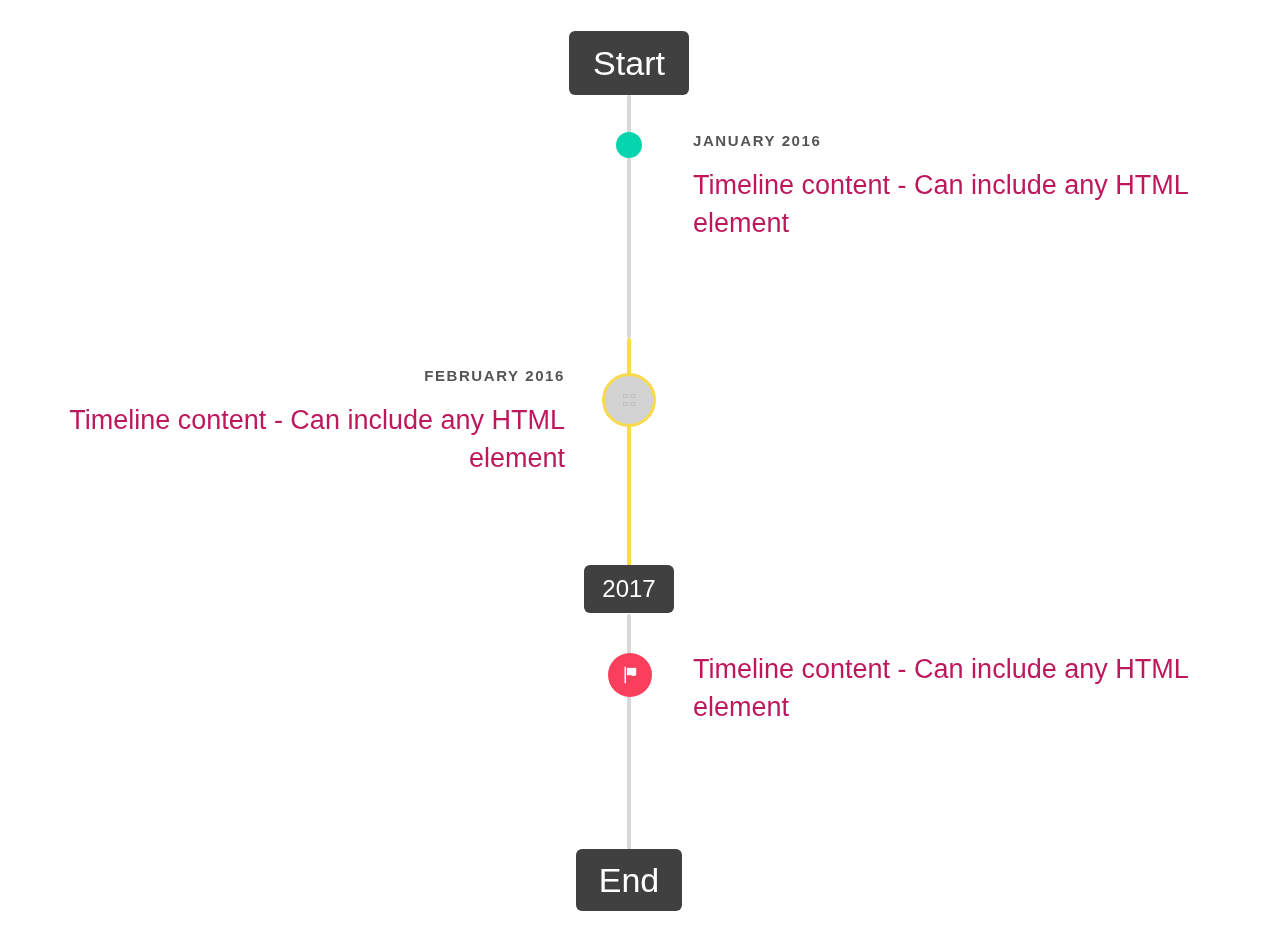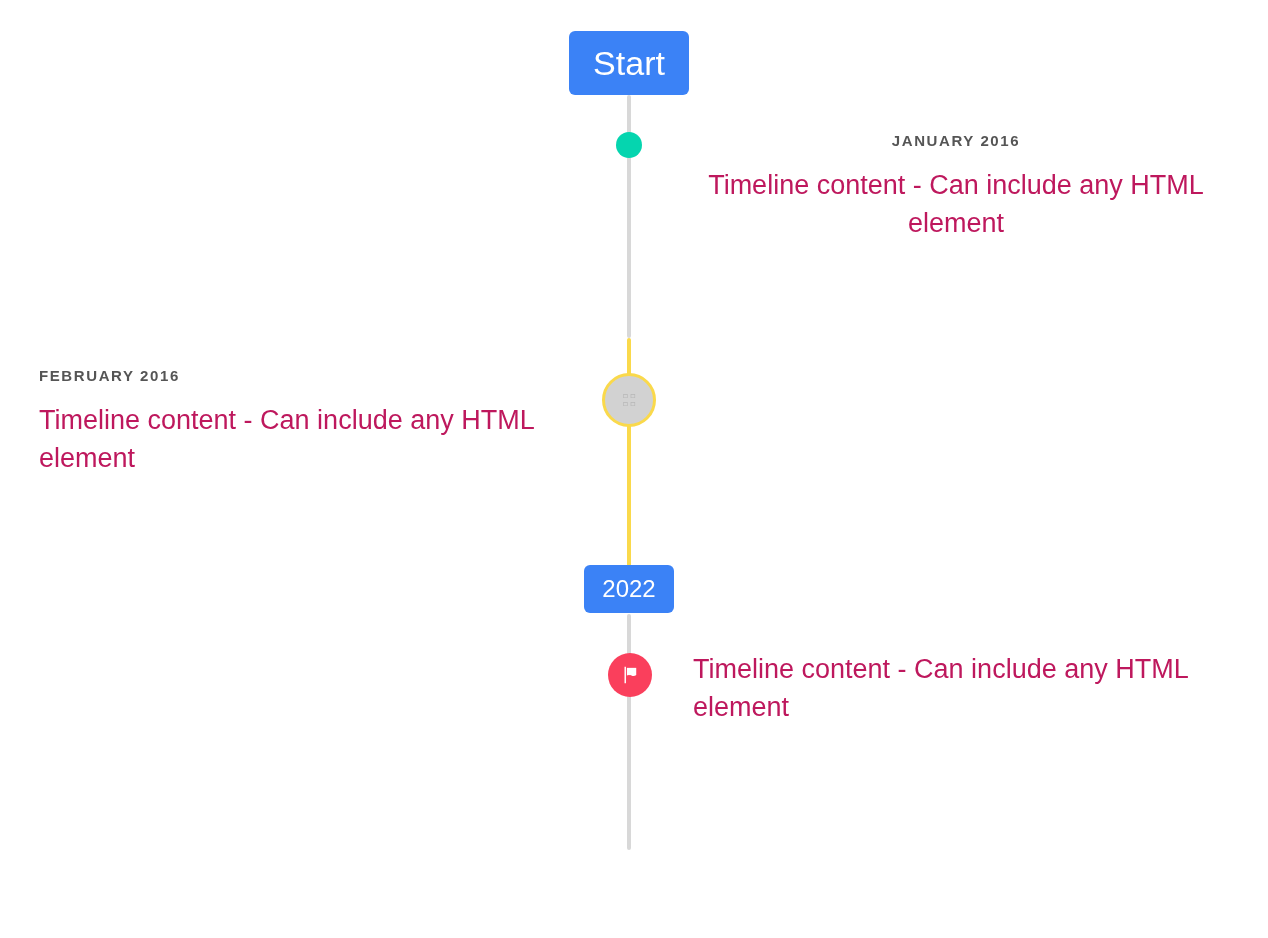--- a/index.html
+++ b/index.html
@@ -27,21 +27,21 @@
     width: 4px;
     border-radius: 2px;
   }
   .axis-gray-top    { top: 95px;  height: 243px; background: #d8d8d8; }
   .axis-yellow      { top: 338px; height: 232px; background: #fad94b; }
   .axis-gray-bottom { top: 614px; height: 236px; background: #d8d8d8; }
 
   
   .cap {
     position: absolute;
-    background: #3b82f6;
+    background: #404040;
     color: #ffffff;
     border-radius: 6px;
     display: flex;
     align-items: center;
     justify-content: center;
     box-sizing: border-box;
     line-height: 1;
     white-space: nowrap;
   }
   .cap-start {
@@ -66,21 +66,21 @@
     width: 100%;
     box-sizing: border-box;
   }
 
   .event-body {
     position: absolute;
     width: 526px;
     box-sizing: border-box;
   }
   .event-right .event-body { left: 693px; text-align: left; }
-  .event-left  .event-body { left: 39px; width: 526px; }
+  .event-left  .event-body { left: 39px; width: 526px; text-align: right; }
 
   .event-date {
     font-size: 15px;
     font-weight: bold;
     letter-spacing: 1.6px;
     color: #555555;
     text-transform: uppercase;
     margin: 0 0 16px 0;
     line-height: 1.2;
   }
@@ -141,47 +141,50 @@
   <div class="axis axis-gray-top"></div>
   <div class="axis axis-yellow"></div>
   <div class="axis axis-gray-bottom"></div>
 
   <div class="cap cap-start">
     <span>Start</span>
   </div>
 
   <div class="event event-right">
     <div class="marker marker-dot"></div>
-    <div class="event-body" style="top:132px;text-align:center;">
+    <div class="event-body" style="top:132px;">
       <p class="event-date">January 2016</p>
       <p class="event-text">Timeline content - Can include any HTML element</p>
     </div>
   </div>
 
   <div class="event event-left">
     <div class="marker marker-ring">
       <span class="broken-glyph">▫▫<br>▫▫</span>
     </div>
     <div class="event-body" style="top:367px;">
       <p class="event-date">February 2016</p>
       <p class="event-text">Timeline content - Can include any HTML element</p>
     </div>
   </div>
 
   <div class="cap cap-mid">
-    <span>2022</span>
+    <span>2017</span>
   </div>
 
   <div class="event event-right">
     <div class="marker marker-flag">
       <svg class="flag-icon" viewBox="0 0 24 24" fill="#ffffff" aria-hidden="true">
         <path d="M6 3h1.6v18H6z"></path>
         <path d="M8.6 4.2h10.2v7.9H8.6z"></path>
         <path d="M8.6 12.1h10.2c-1.9 1.3-3.8 1.3-5.1.4-1.4-.9-3.2-1.2-5.1.1z"></path>
       </svg>
     </div>
     <div class="event-body" style="top:650px;">
       <p class="event-text">Timeline content - Can include any HTML element</p>
     </div>
   </div>
 
+  <div class="cap cap-end">
+    <span>End</span>
+  </div>
 
 </div>
 
 </body></html>

